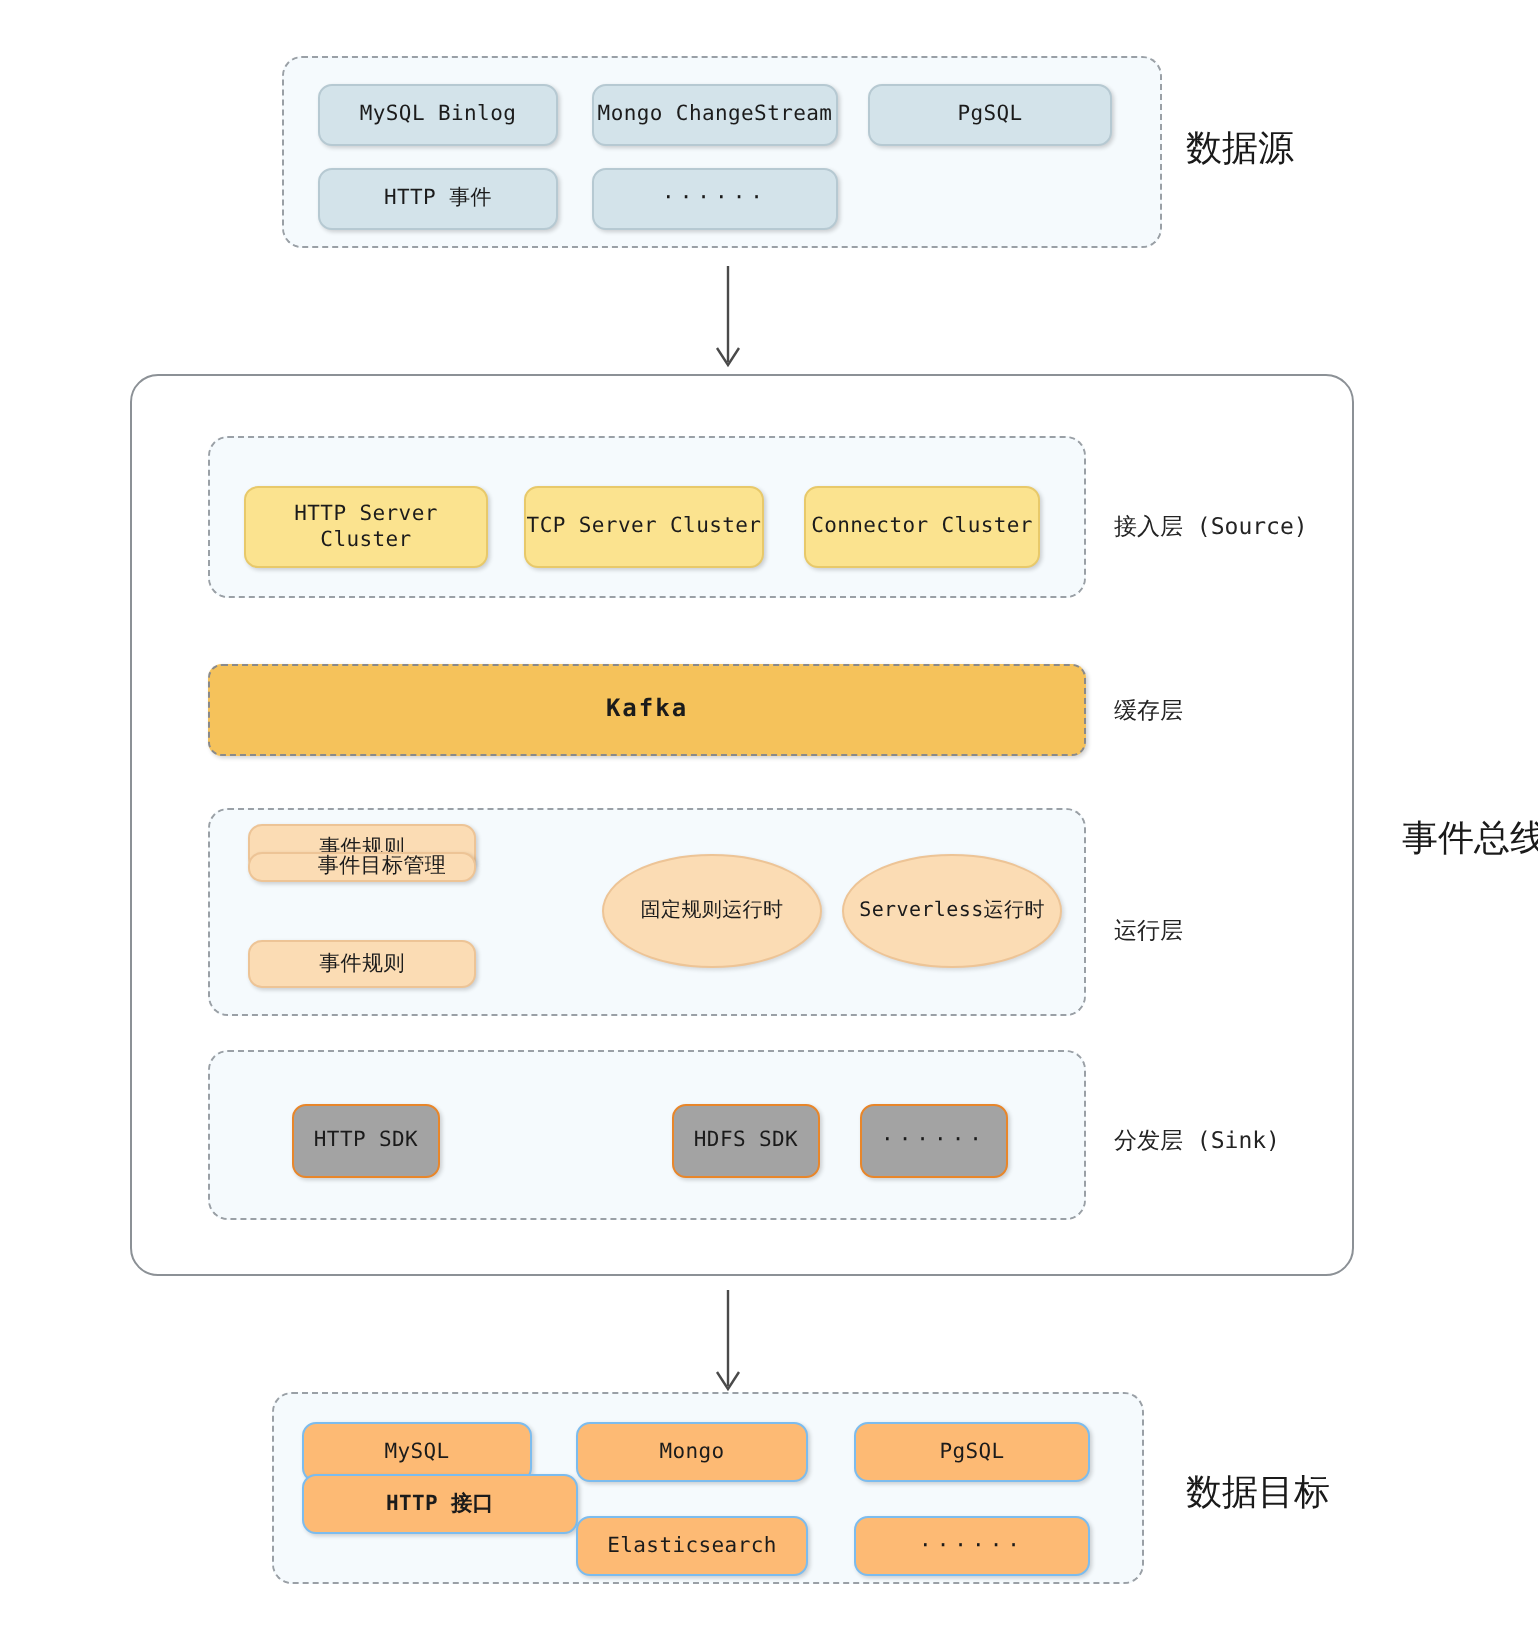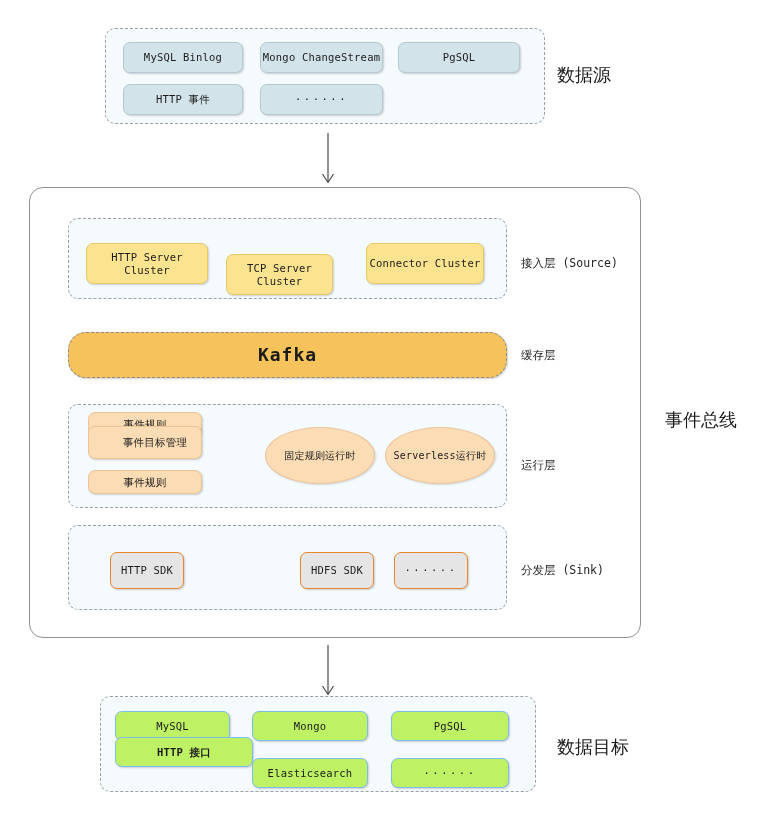--- a/index.html
+++ b/index.html
@@ -11,20 +11,21 @@
     width: 769px;
     height: 823px;
     position: relative;
     font-family: "DejaVu Sans Mono", "Liberation Mono", monospace;
     overflow: hidden;
   }
 
   .canvas {
     position: absolute;
     inset: 0;
+    margin-left: 36px;
   }
 
   
   .node {
     position: absolute;
     box-sizing: border-box;
     display: flex;
     align-items: center;
     justify-content: center;
     text-align: center;
@@ -62,41 +63,41 @@
   .yellow-node {
     background: #fce islands;
   }
   .yellow-node {
     background: #fbe38f;
     border: 1.2px solid #e8c96a;
   }
   .kafka-node {
     background: #f5c25b;
     border: 1.6px dashed #8a8a8a;
-    border-radius: 18px;
-    font-size: 18px;
+    border-radius: 7px;
+    font-size: 12px;
     font-weight: bold;
     letter-spacing: 1px;
   }
   .peach-node {
     background: #fbdcb4;
     border: 1.2px solid #edc496;
   }
   .ellipse-node {
     background: #fbdcb4;
     border: 1.2px solid #edc496;
     border-radius: 50%;
     box-shadow: 1px 1px 2px rgba(0,0,0,.14);
   }
   .orange-node {
-    background: #e5e5e5;
+    background: #a3a3a3;
     border: 1.2px solid #e8862a;
   }
   .blue-node {
-    background: #bef264;
+    background: #fdba74;
     border: 1.2px solid #7cbcee;
     text-align: right;
   }
   .big-label {
     position: absolute;
     font-family: "DejaVu Sans", "Liberation Sans", sans-serif;
     font-size: 18px;
     color: #1a1a1a;
     white-space: nowrap;
     line-height: 1;
@@ -142,35 +143,35 @@
     <line x1="18" y1="0" x2="18" y2="48" stroke="#4a4a4a" stroke-width="1.2"></line>
     <path d="M12.5 41 L18 49.5 L23.5 41" fill="none" stroke="#4a4a4a" stroke-width="1.2"></path>
   </svg>
 
   <div class="bus-box" style="left:29px; top:187px; width:612px; height:451px;"></div>
 
   <div class="group" style="left:68px; top:218px; width:439px; height:81px;"></div>
 
   <div class="node yellow-node" style="left:86px; top:243px; width:122px; height:41px;">HTTP Server Cluster</div>
 
-  <div class="node yellow-node" style="left:226px; top:254px; width:107px; height:41px;">TCP Server Cluster</div>
+  <div class="node yellow-node" style="left:226px; top:243px; width:120px; height:41px;">TCP Server Cluster</div>
 
   <div class="node yellow-node" style="left:366px; top:243px; width:118px; height:41px;">Connector Cluster</div>
 
   <div class="layer-label" style="left:521px; top:258px;">接入层 (Source)</div>
 
   <div class="node kafka-node" style="left:68px; top:332px; width:439px; height:46px;">Kafka</div>
 
   <div class="layer-label" style="left:521px; top:350px;">缓存层</div>
 
   <div class="group" style="left:68px; top:404px; width:439px; height:104px;"></div>
 
   <div class="node peach-node" style="left:88px; top:412px; width:114px; height:24px;">事件规则</div>
 
-  <div class="node peach-node" style="left:88px; top:426px; width:114px; height:33px;padding-left:20px;">事件目标管理</div>
+  <div class="node peach-node" style="left:88px; top:426px; width:114px; height:15px;padding-left:20px;">事件目标管理</div>
 
   <div class="node peach-node" style="left:88px; top:470px; width:114px; height:24px;">事件规则</div>
 
   <div class="node ellipse-node" style="left:265px; top:427px; width:110px; height:57px; font-size:10px;">固定规则运行时</div>
 
   <div class="node ellipse-node" style="left:385px; top:427px; width:110px; height:57px; font-size:10px;">Serverless运行时</div>
 
   <div class="layer-label" style="left:521px; top:460px;">运行层</div>
 
   <div class="group" style="left:68px; top:525px; width:439px; height:85px;"></div>

